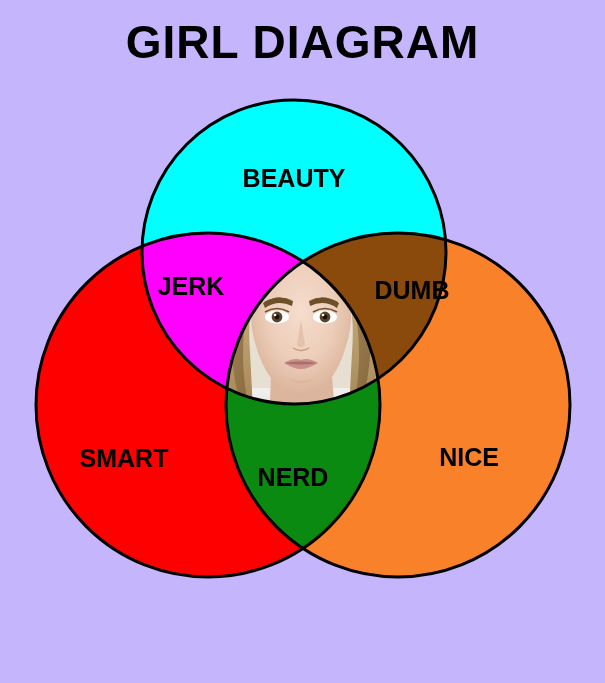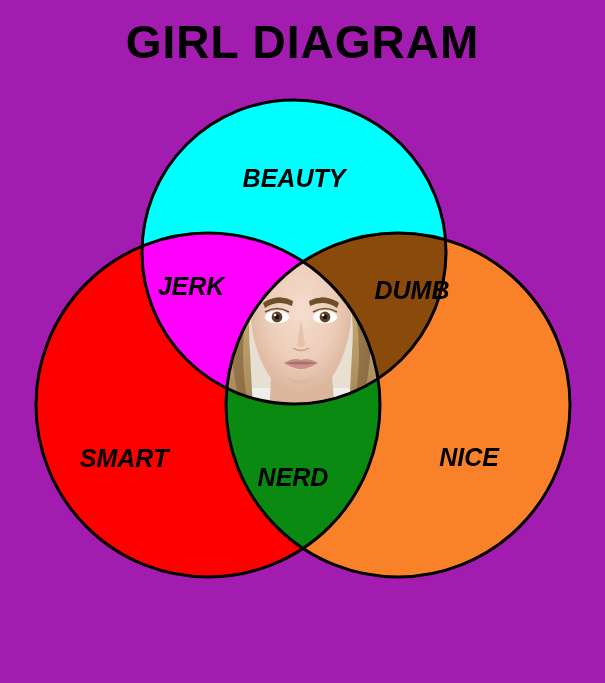--- a/index.html
+++ b/index.html
@@ -12,21 +12,21 @@
     width: 605px;
     height: 683px;
     overflow: hidden;
     font-family: "Liberation Sans", sans-serif;
     position: relative;
   }
   #page {
     position: relative;
     width: 605px;
     height: 683px;
-    background: #a21caf;
+    background: #c4b5fd;
   }
   #title {
     position: absolute;
     left: 0;
     top: 18px;
     width: 605px;
     text-align: center;
     font-family: "Liberation Sans", sans-serif;
     font-weight: bold;
     font-size: 46px;
@@ -34,21 +34,20 @@
     color: #000000;
     line-height: 1.05;
     user-select: none;
   }
   #venn-wrap {
     position: absolute;
     left: 0;
     top: 0;
     width: 605px;
     height: 588px;
-    font-style: italic;
   }
   svg.venn {
     display: block;
     width: 605px;
     height: 683px;
   }
   .venn-label {
     font-family: "Liberation Sans", sans-serif;
     font-weight: bold;
     fill: #000000;

